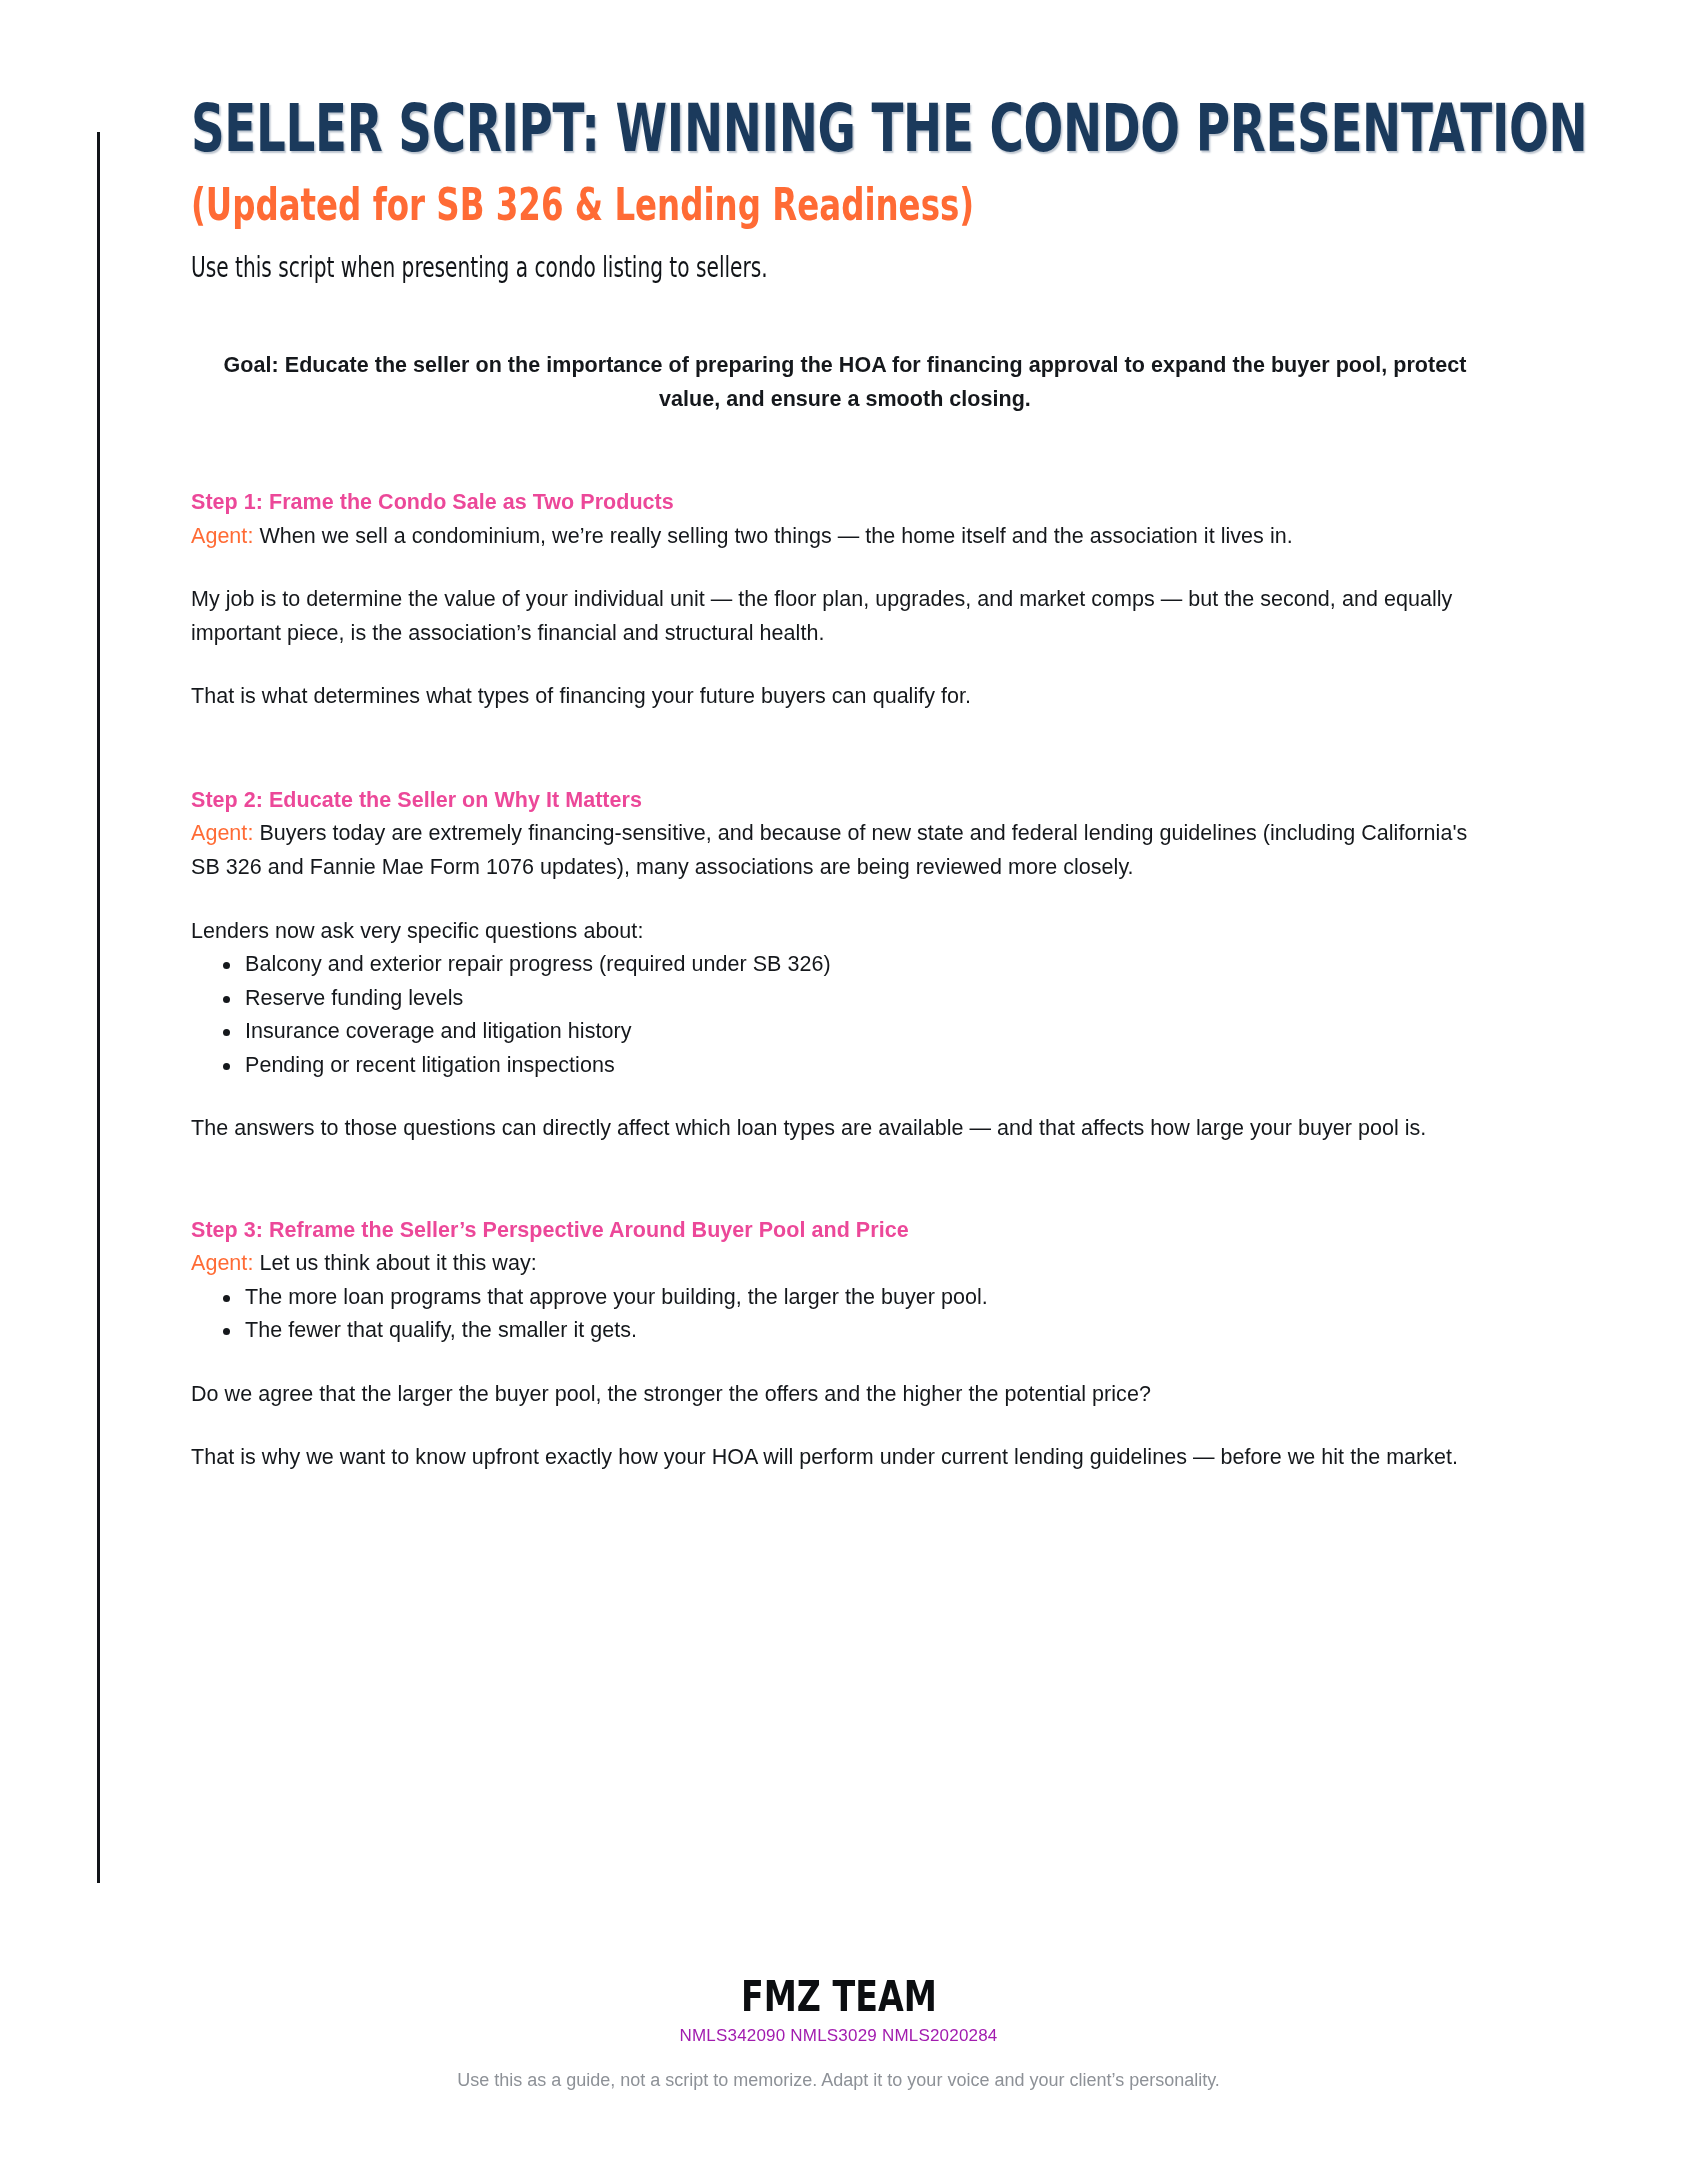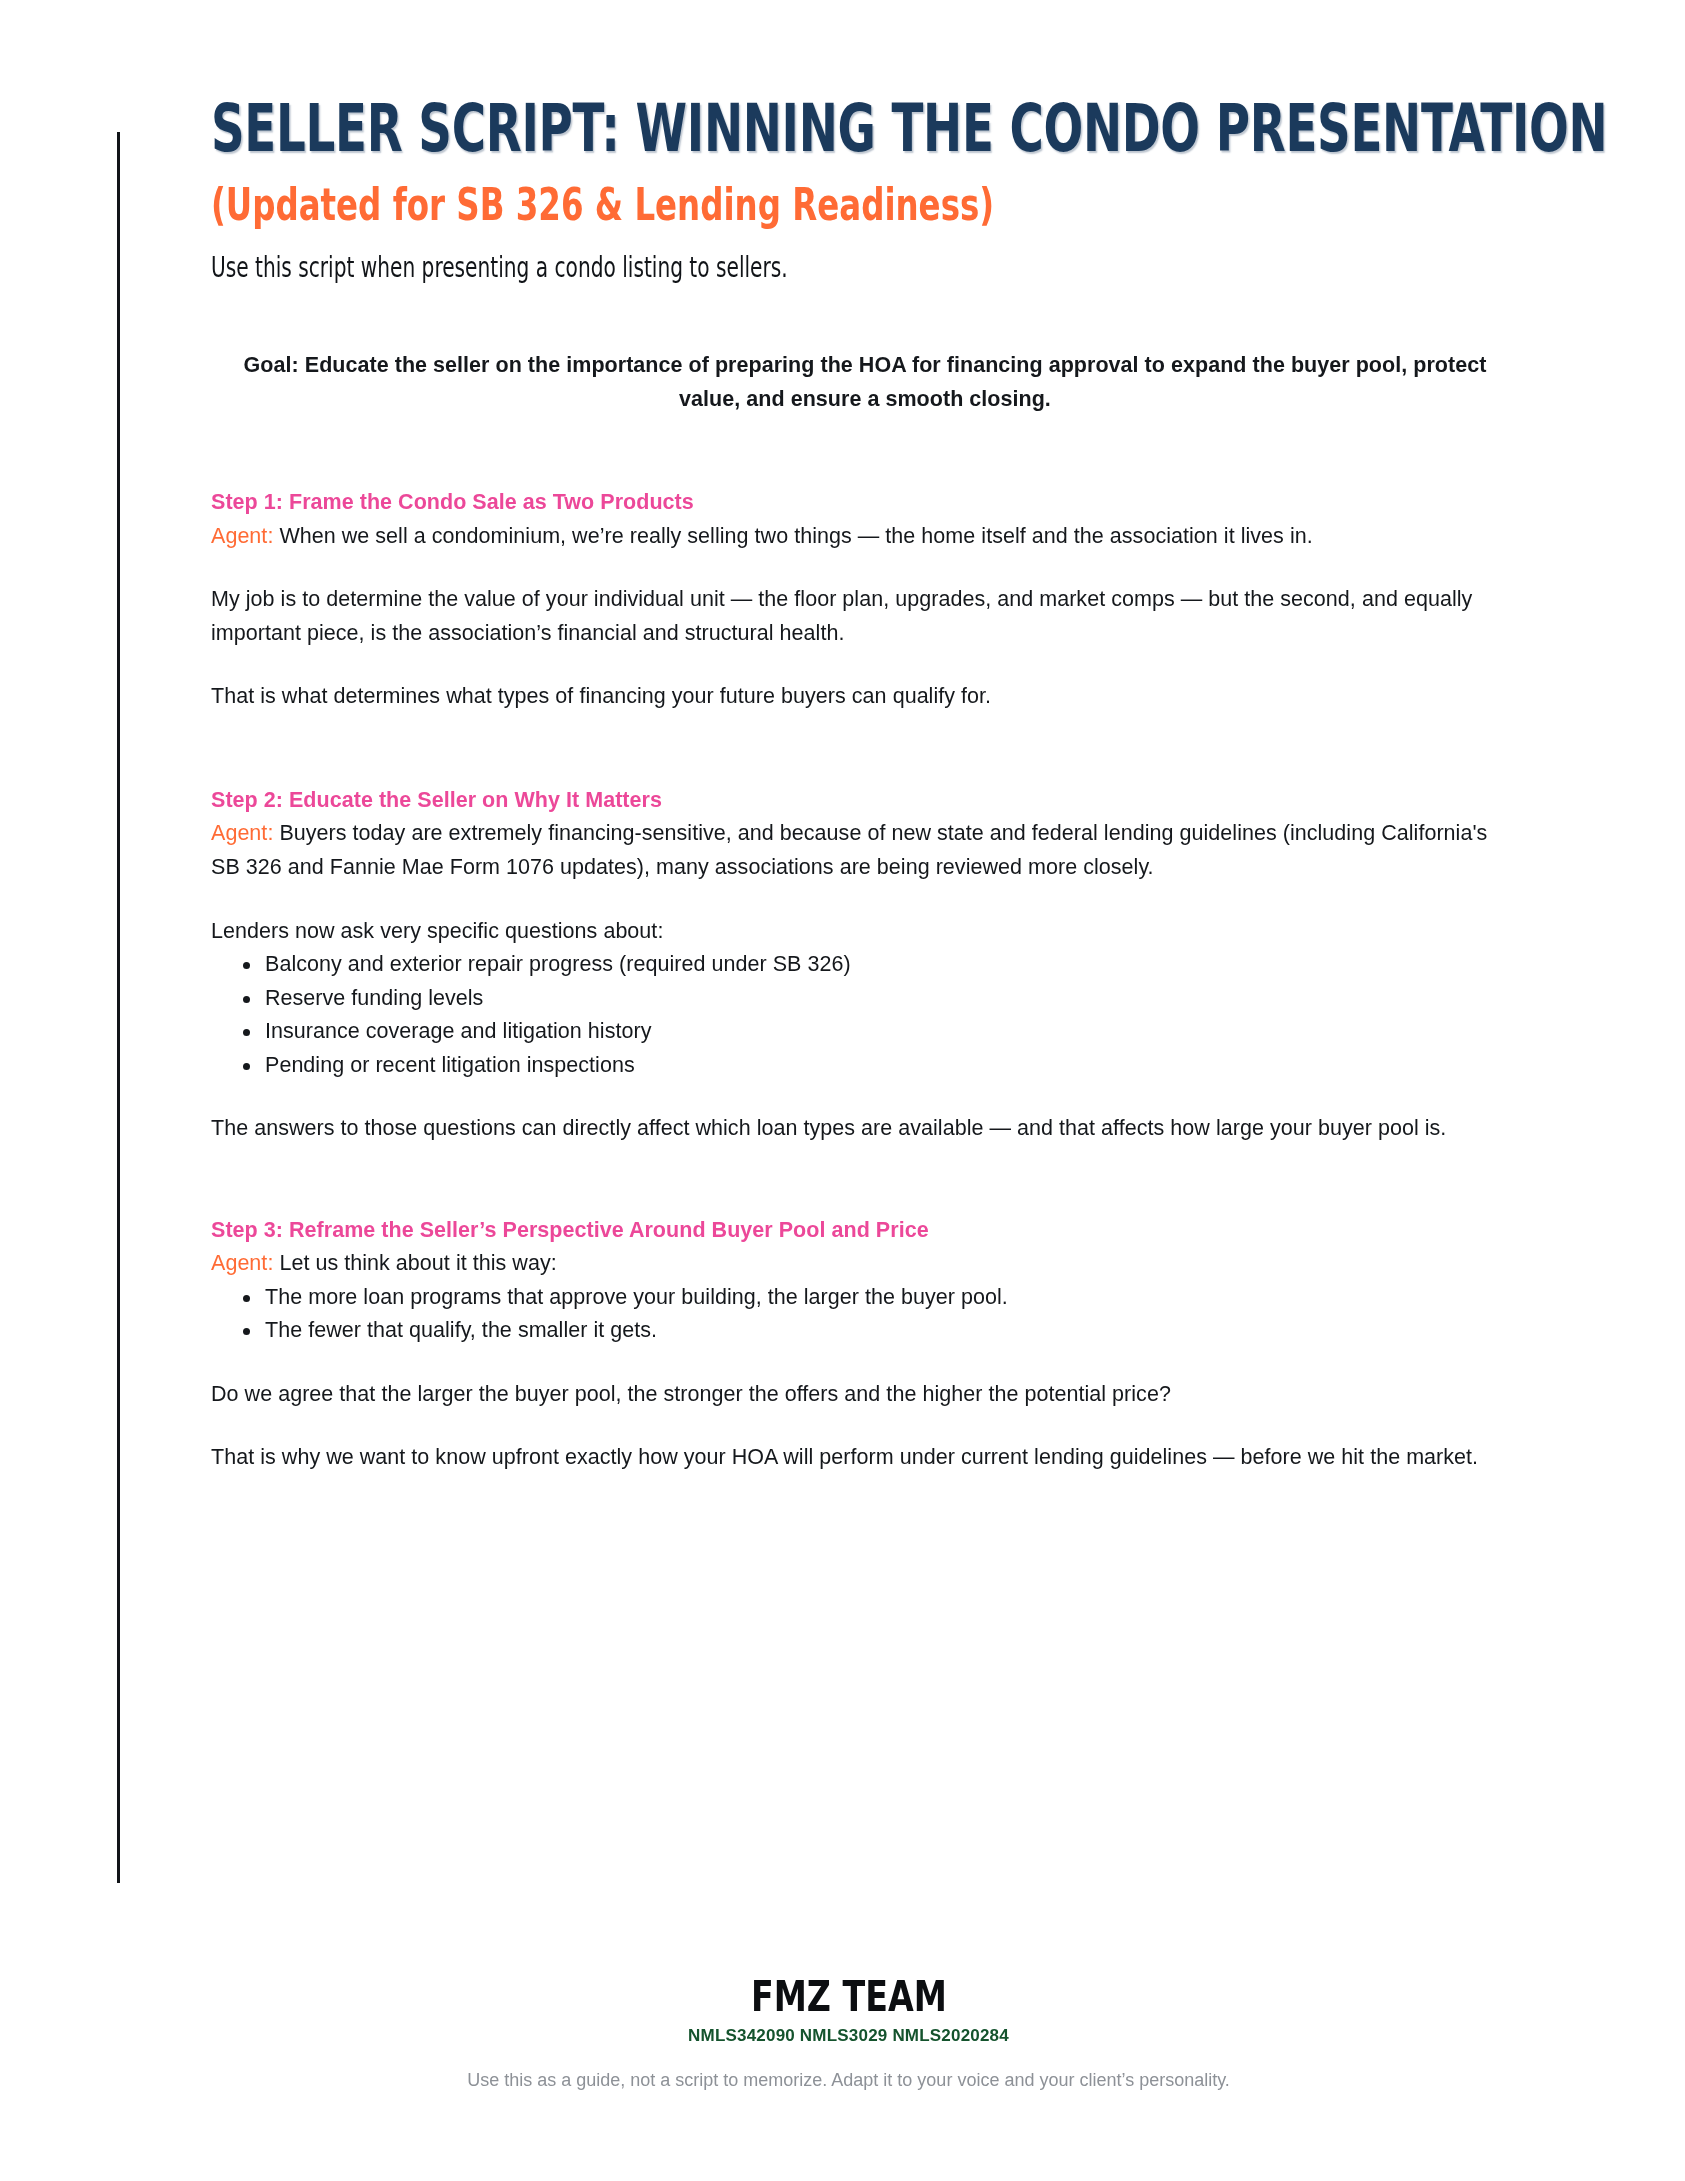--- a/index.html
+++ b/index.html
@@ -14,21 +14,20 @@
     font-family: "Liberation Sans", sans-serif;
     -webkit-font-smoothing: antialiased;
   }
 
   
   .page {
     position: absolute;
     inset: 0;
     background: #fff;
     overflow: hidden;
-    margin-left: 20px;
   }
 
   .left-rule {
     position: absolute;
     left: 97px;
     top: 132px;
     width: 2.6px;
     height: 1751px;
     background: #111418;
   }
@@ -158,22 +157,22 @@
     font-size: 43px;
     font-weight: 700;
     letter-spacing: 0px;
     color: #0c0e11;
     line-height: 1;
     display: inline-block;
     transform: scaleX(0.86);
   }
   .nmls {
     font-size: 17px;
-    font-weight: 700;
-    color: #14532d;
+    font-weight: 400;
+    color: #a21caf;
     letter-spacing: 0.2px;
     margin-top: 8px;
     line-height: 1.2;
     text-align: center;
   }
   .disclaimer {
     font-size: 18px;
     font-weight: 400;
     color: #8d9197;
     margin-top: 23px;

